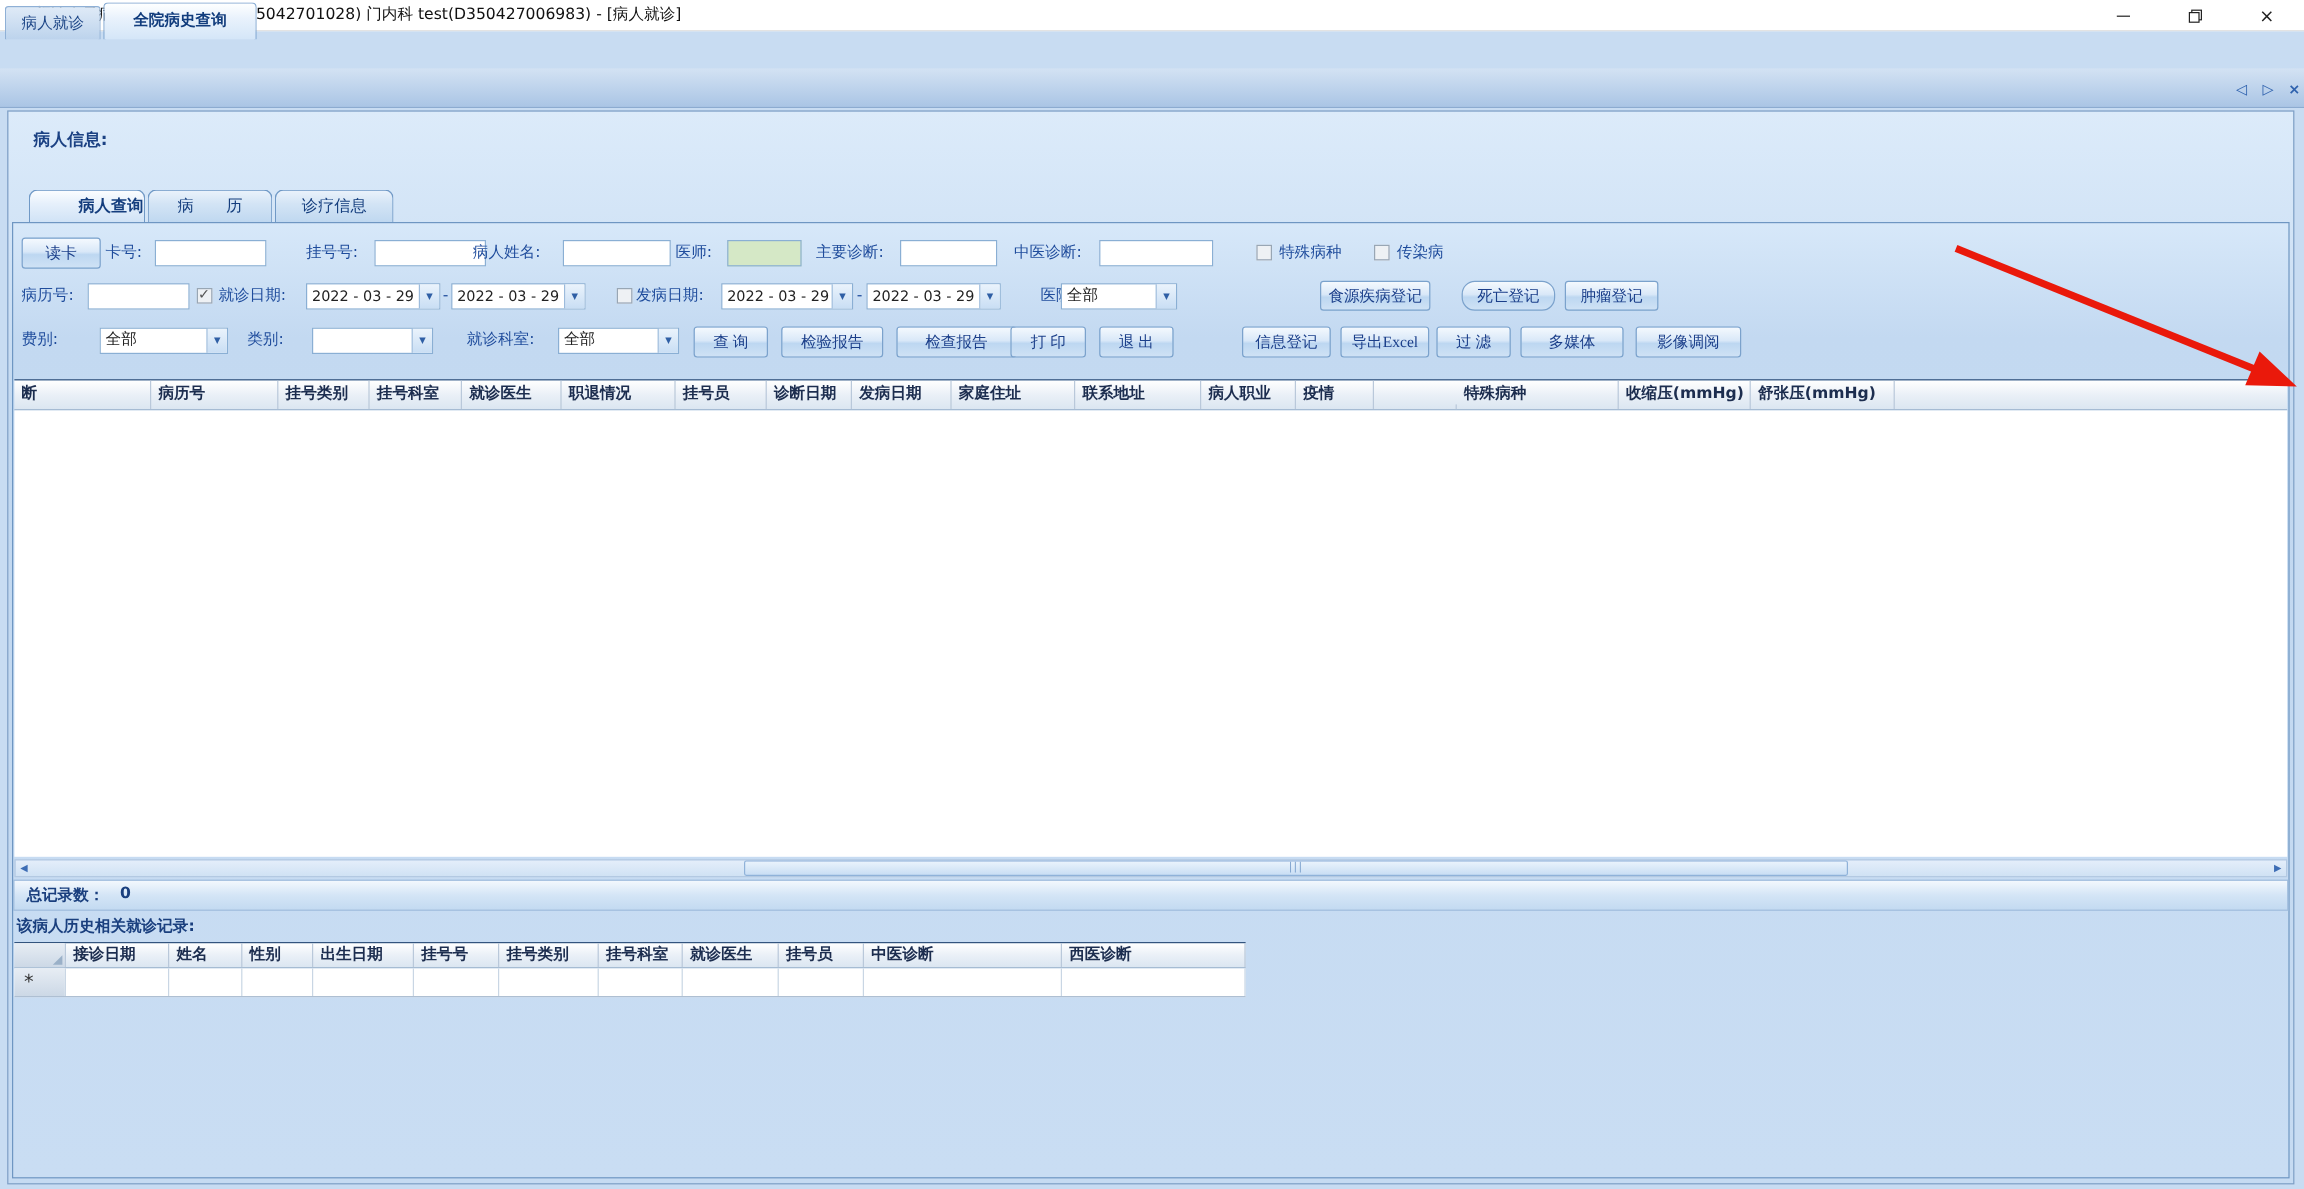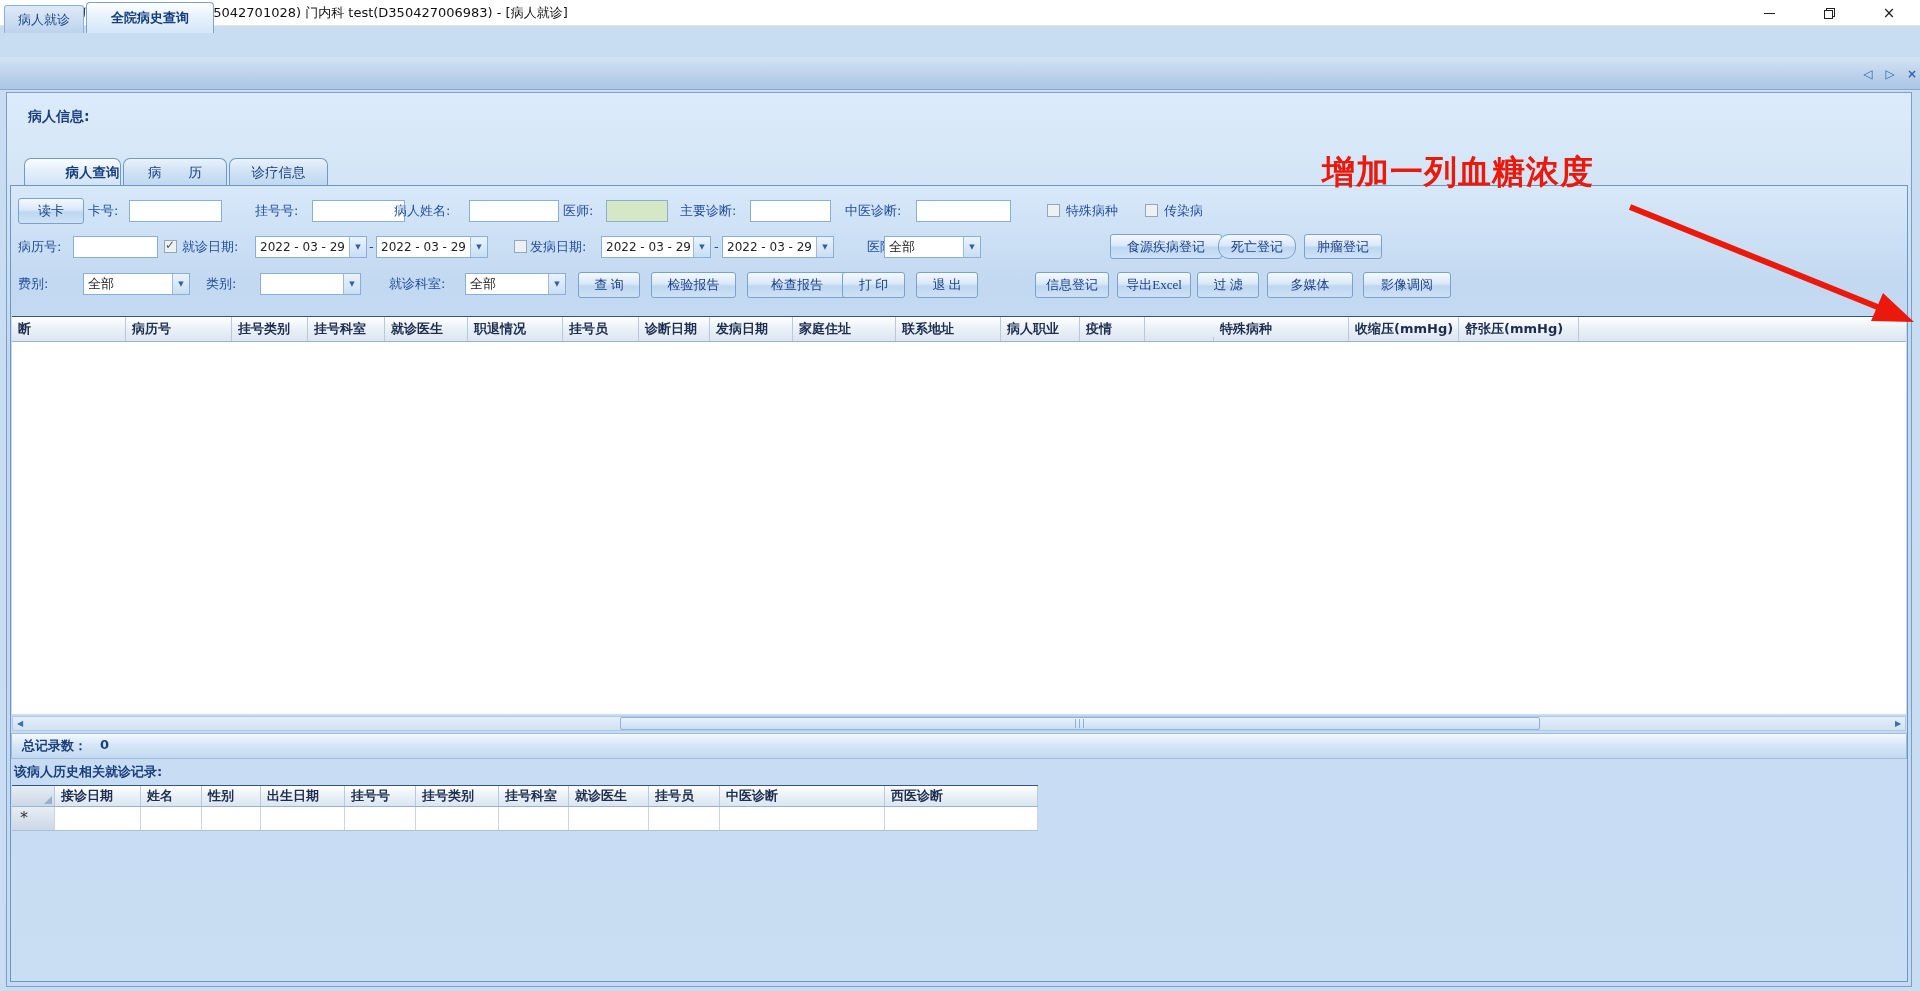--- a/index.html
+++ b/index.html
@@ -159,21 +159,21 @@
   <div class="abs lbl" style="left:714px;top:235px;">-</div>
   <div class="abs combo" style="left:722px;top:236px;width:112px;">
     <span class="val">2022 - 03 - 29</span>
       <span class="dd">▼</span>
   </div>
   <div class="abs lbl" style="left:843px;top:235px;margin-left:24px;">医院:</div>
   <div class="abs combo" style="left:884px;top:236px;width:97px;">
     <span class="val" style="font-size:13px;">全部</span>
       <span class="dd">▼</span>
   </div>
-  <div class="abs btn" style="left:1100px;top:234px;width:112px;height:25px;margin-left:10px;">食源疾病登记</div>
+  <div class="abs btn" style="left:1100px;top:234px;width:92px;height:25px;">食源疾病登记</div>
   <div class="abs btn" style="left:1218px;top:234px;width:78px;height:25px;border-radius:11px;">死亡登记</div>
   <div class="abs btn" style="left:1304px;top:234px;width:78px;height:25px;">肿瘤登记</div>
 
   <div class="abs lbl" style="left:18px;top:272px;">费别:</div>
   <div class="abs combo" style="left:83px;top:273px;width:107px;">
     <span class="val" style="font-size:13px;">全部</span>
       <span class="dd">▼</span>
   </div>
   <div class="abs lbl" style="left:206px;top:272px;">类别:</div>
   <div class="abs combo" style="left:260px;top:273px;width:101px;">
@@ -249,19 +249,18 @@
       <div class="gr-cell" style="width: 84px;"></div>
       <div class="gr-cell" style="width: 71px;"></div>
       <div class="gr-cell" style="width: 83px;"></div>
       <div class="gr-cell" style="width: 70px;"></div>
       <div class="gr-cell" style="width: 80px;"></div>
       <div class="gr-cell" style="width: 71px;"></div>
       <div class="gr-cell" style="width: 165px;"></div>
       <div class="gr-cell" style="width: 153px;"></div>
     </div>
 
-  <div class="abs" id="red-note">增加一列血糖浓度</div>
   <svg class="abs" id="arrow-layer">
     <line x1="1630" y1="207" x2="1880" y2="308" stroke="#ea190b" stroke-width="6"></line>
     <polygon points="1914,322 1871,321 1883,293" fill="#ea190b"></polygon>
   </svg>
 
 </div>
 
 </body></html>

